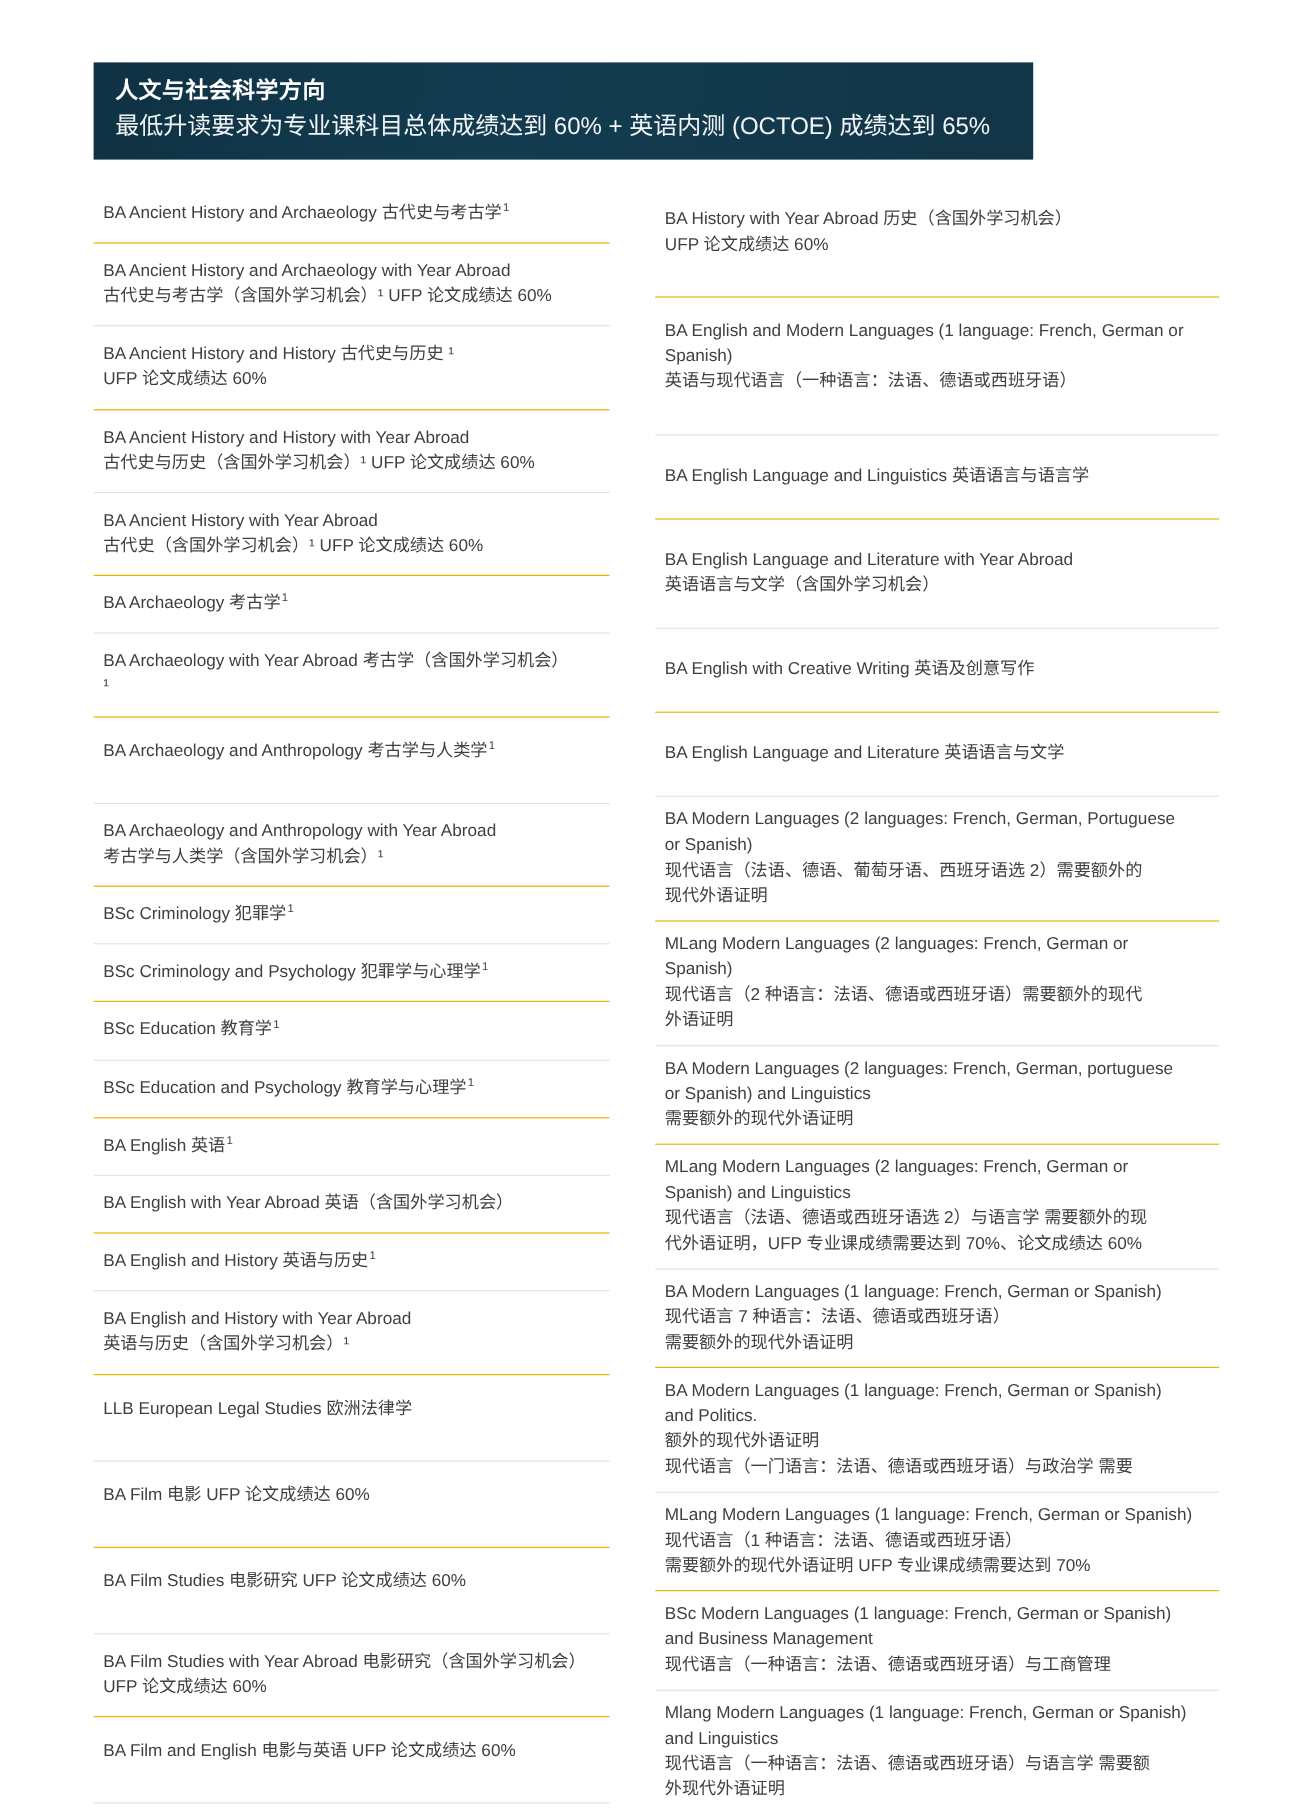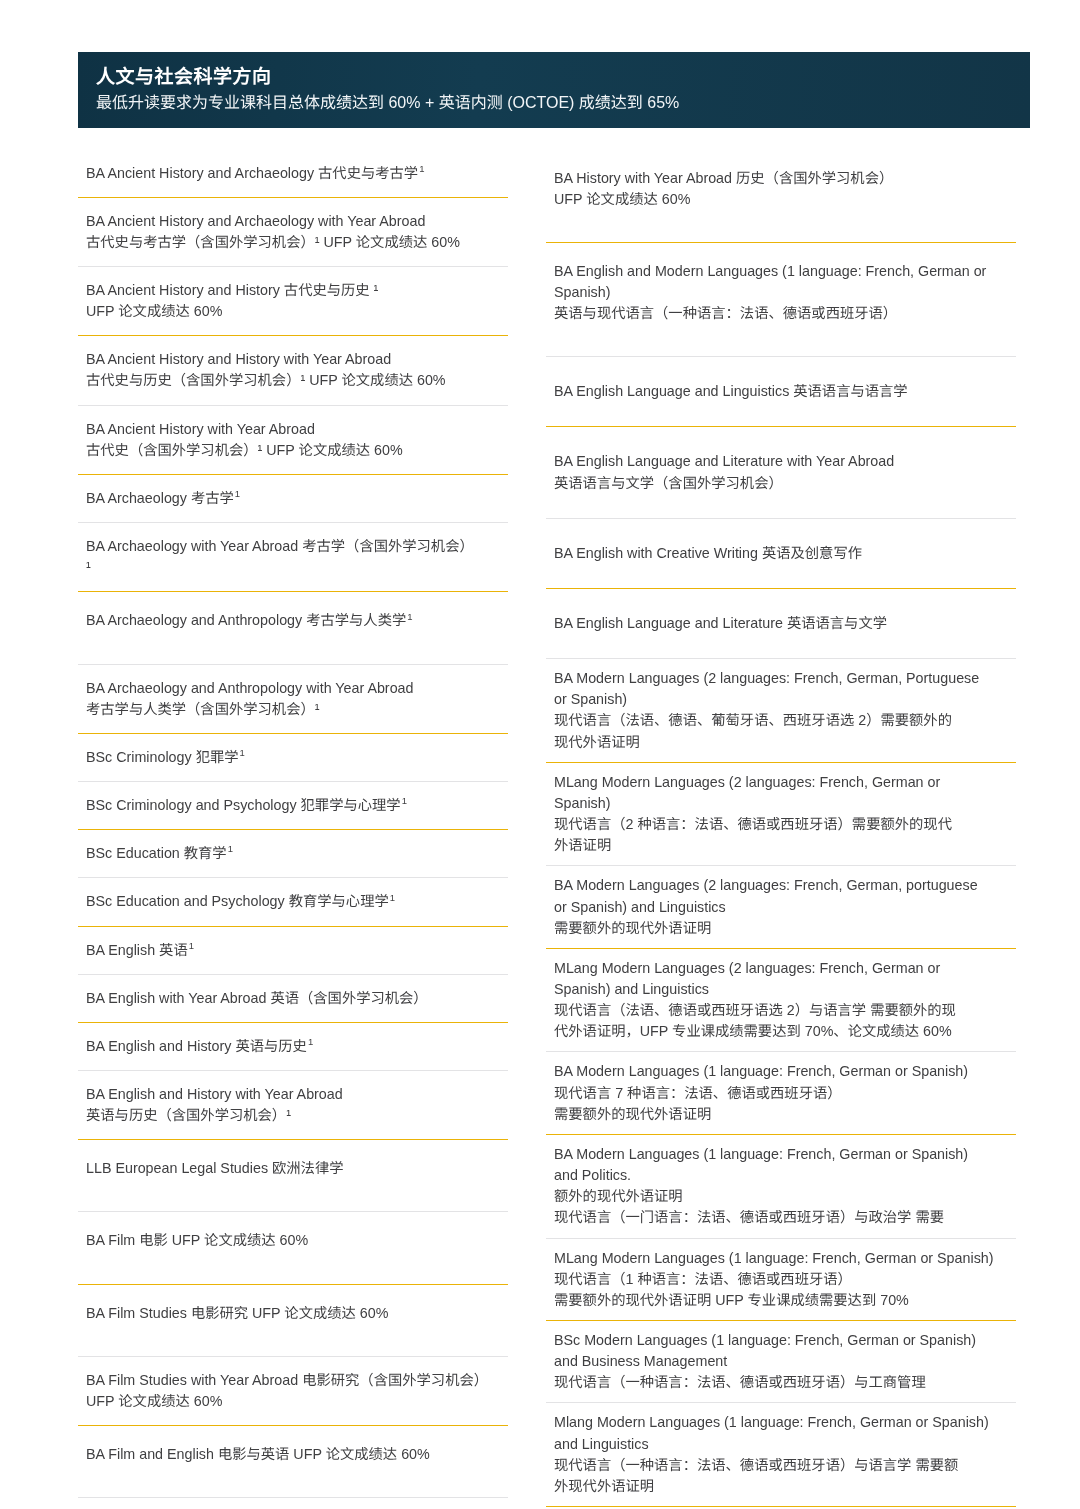--- a/index.html
+++ b/index.html
@@ -20,36 +20,36 @@
     position: relative;
     width: 1080px;
     min-height: 1509px;
     box-sizing: border-box;
     padding: 52px 46px 0 46px;
   }
 
   
   .banner {
     margin: 0 0 0 32px;
-    width: 952px;
+    width: 783px;
     box-sizing: border-box;
     background: linear-gradient(95deg, #0f3244 0%, #133c50 42%, #123547 100%);
     padding: 13px 0 14px 18px;
     color: #ffffff;
   }
   .banner-title {
     font-size: 19px;
     font-weight: 700;
     letter-spacing: .5px;
     line-height: 1.25;
     margin: 0 0 4px 0;
     color: #ffffff;
   }
   .banner-subtitle {
-    font-size: 16px;
+    font-size: 20px;
     font-weight: 400;
     line-height: 1.3;
     margin: 0;
     color: #f2f5f7;
   }
 
   
   .columns {
     display: flex;
     align-items: flex-start;

